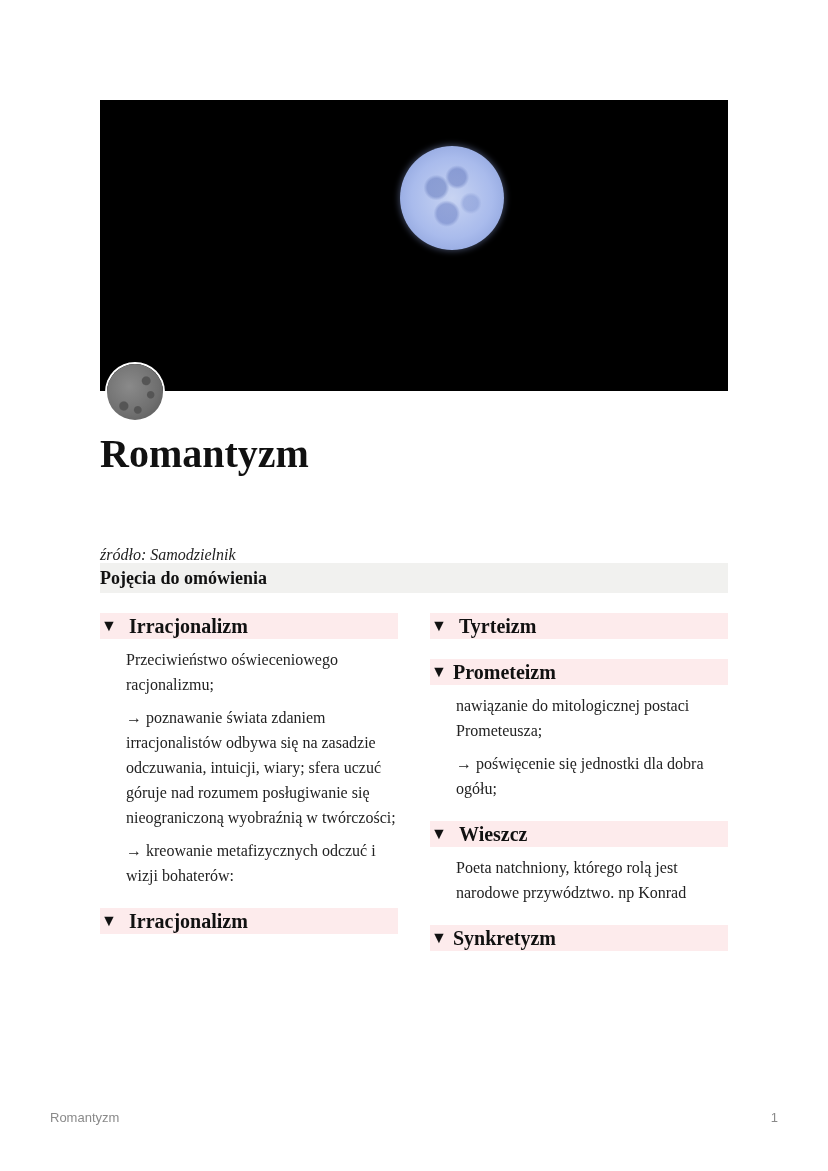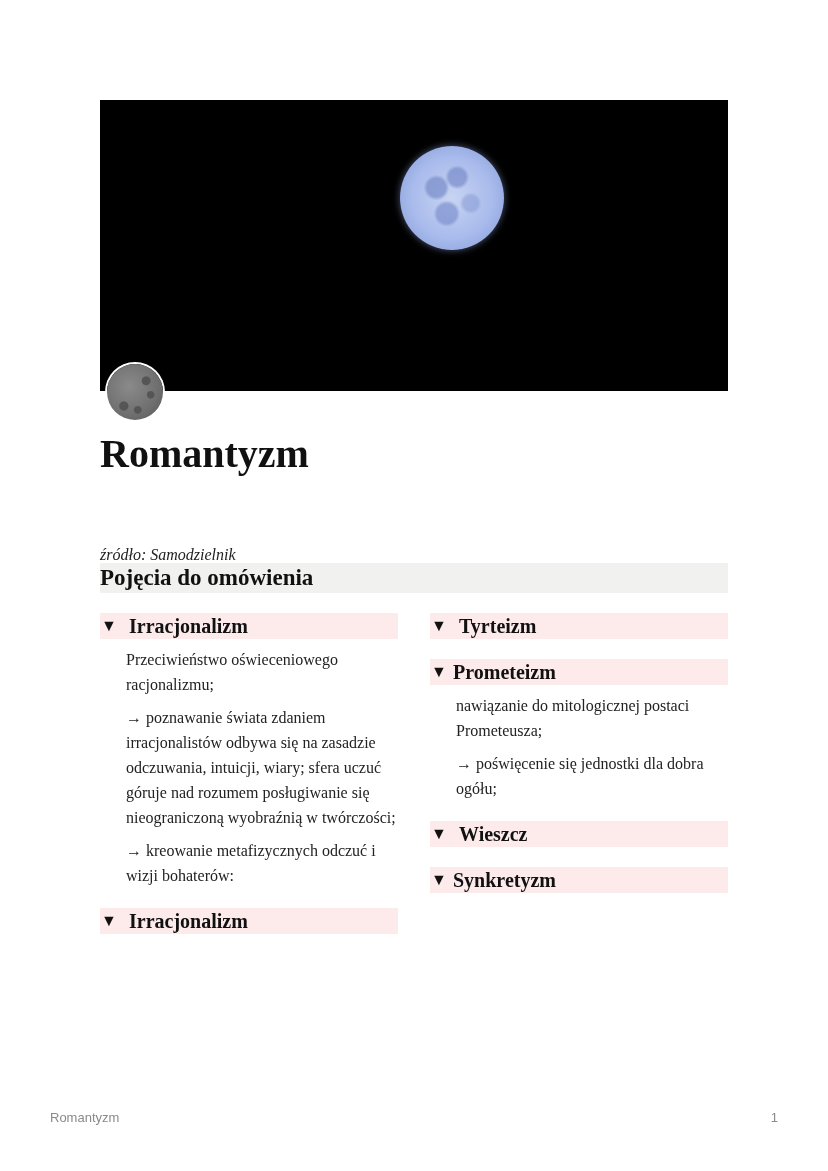--- a/index.html
+++ b/index.html
@@ -18,21 +18,21 @@
             background:
               radial-gradient(circle at 70% 30%, #555 0 7%, transparent 9%),
               radial-gradient(circle at 78% 55%, #555 0 6%, transparent 8%),
               radial-gradient(circle at 30% 75%, #555 0 7%, transparent 9%),
               radial-gradient(circle at 55% 82%, #555 0 6%, transparent 8%),
               radial-gradient(circle at 40% 40%, #8a8a8a 0%, #6f6f6f 60%, #555 100%);
             box-shadow: 0 0 0 2px #fff; }
     .title { position: absolute; left: 100px; top: 430px; margin: 0; font-size: 40px; font-weight: bold; color: #111; }
     .source { position: absolute; left: 100px; top: 546px; font-size: 16px; font-style: italic; color: #222; }
     .section-heading { position: absolute; left: 100px; top: 563px; width: 628px; height: 30px; background: #f1f1ef;
-            font-size: 23px; font-weight: bold; line-height: 30px; margin: 0; color: #111; }
+            font-size: 18px; font-weight: bold; line-height: 30px; margin: 0; color: #111; }
     .col { position: absolute; top: 613px; width: 298px; }
     .col-left { left: 100px; }
     .col-right { left: 430px; }
     .toggle { margin: 0; }
     .toggle-head { background: #fdebec; height: 26px; line-height: 26px; font-size: 20px; font-weight: bold; color: #111;
             display: flex; align-items: center; cursor: pointer; }
     .tri { display: inline-block; width: 28px; font-size: 16px; padding-left: 1px; }
     .tri.tight { width: 22px; }
     .toggle-body { padding-left: 26px; font-size: 16px; line-height: 25px; color: #222; }
     .toggle-body p { margin: 8px 0 0 0; }
@@ -93,20 +93,23 @@
       <p>nawiązanie do mitologicznej postaci Prometeusza;</p>
       <p>→ poświęcenie się jednostki dla dobra ogółu;</p>
     </div>
   </div>
   <div class="gap"></div>
   <div class="toggle">
     <div class="toggle-head">
       <span class="tri">▼</span>
       <span>Wieszcz</span>
     </div>
+    <div class="toggle-body">
+      <p>Poeta natchniony, którego rolą jest narodowe przywództwo. np Konrad</p>
+    </div>
   </div>
   <div class="gap"></div>
   <div class="toggle">
     <div class="toggle-head">
       <span class="tri tight">▼</span>
       <span>Synkretyzm</span>
     </div>
   </div>
 </div>
 

